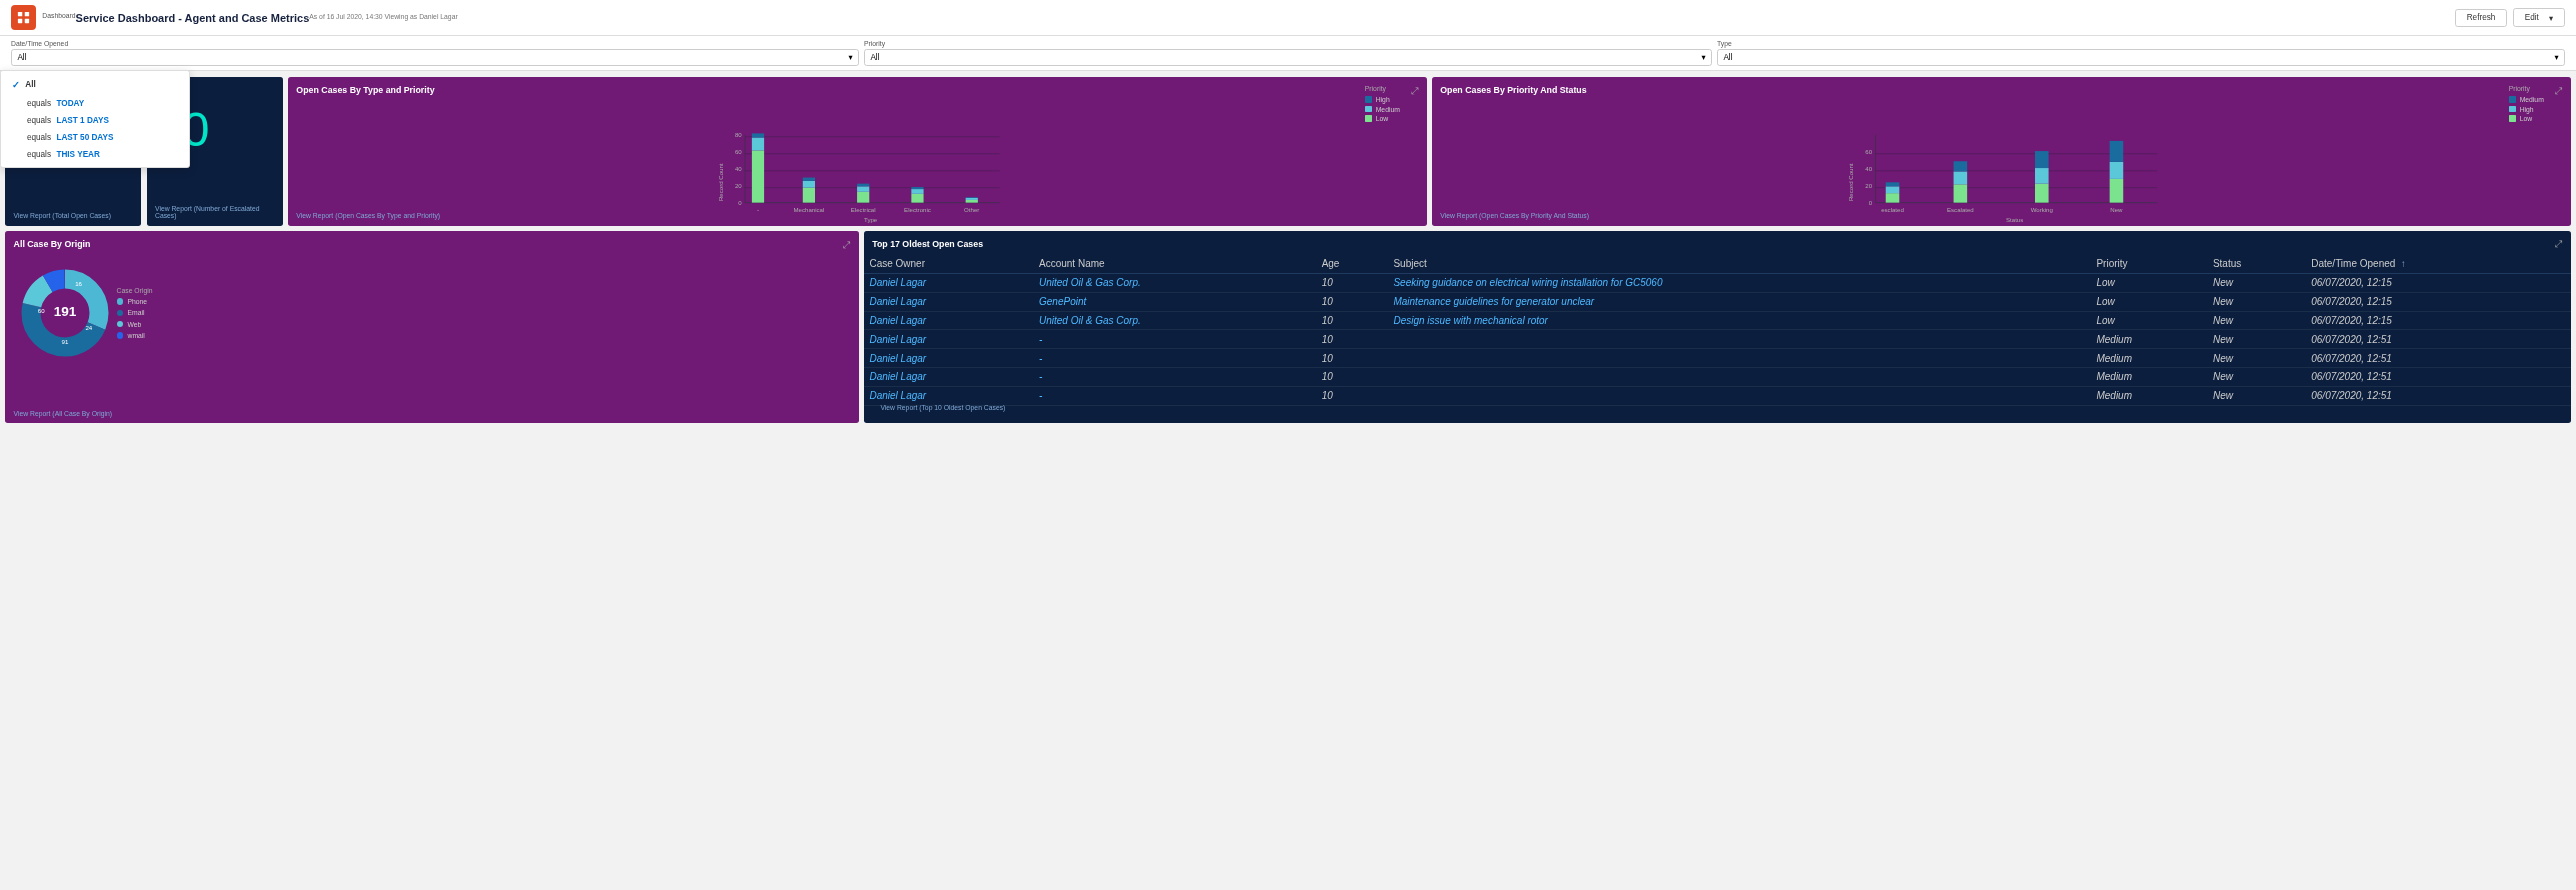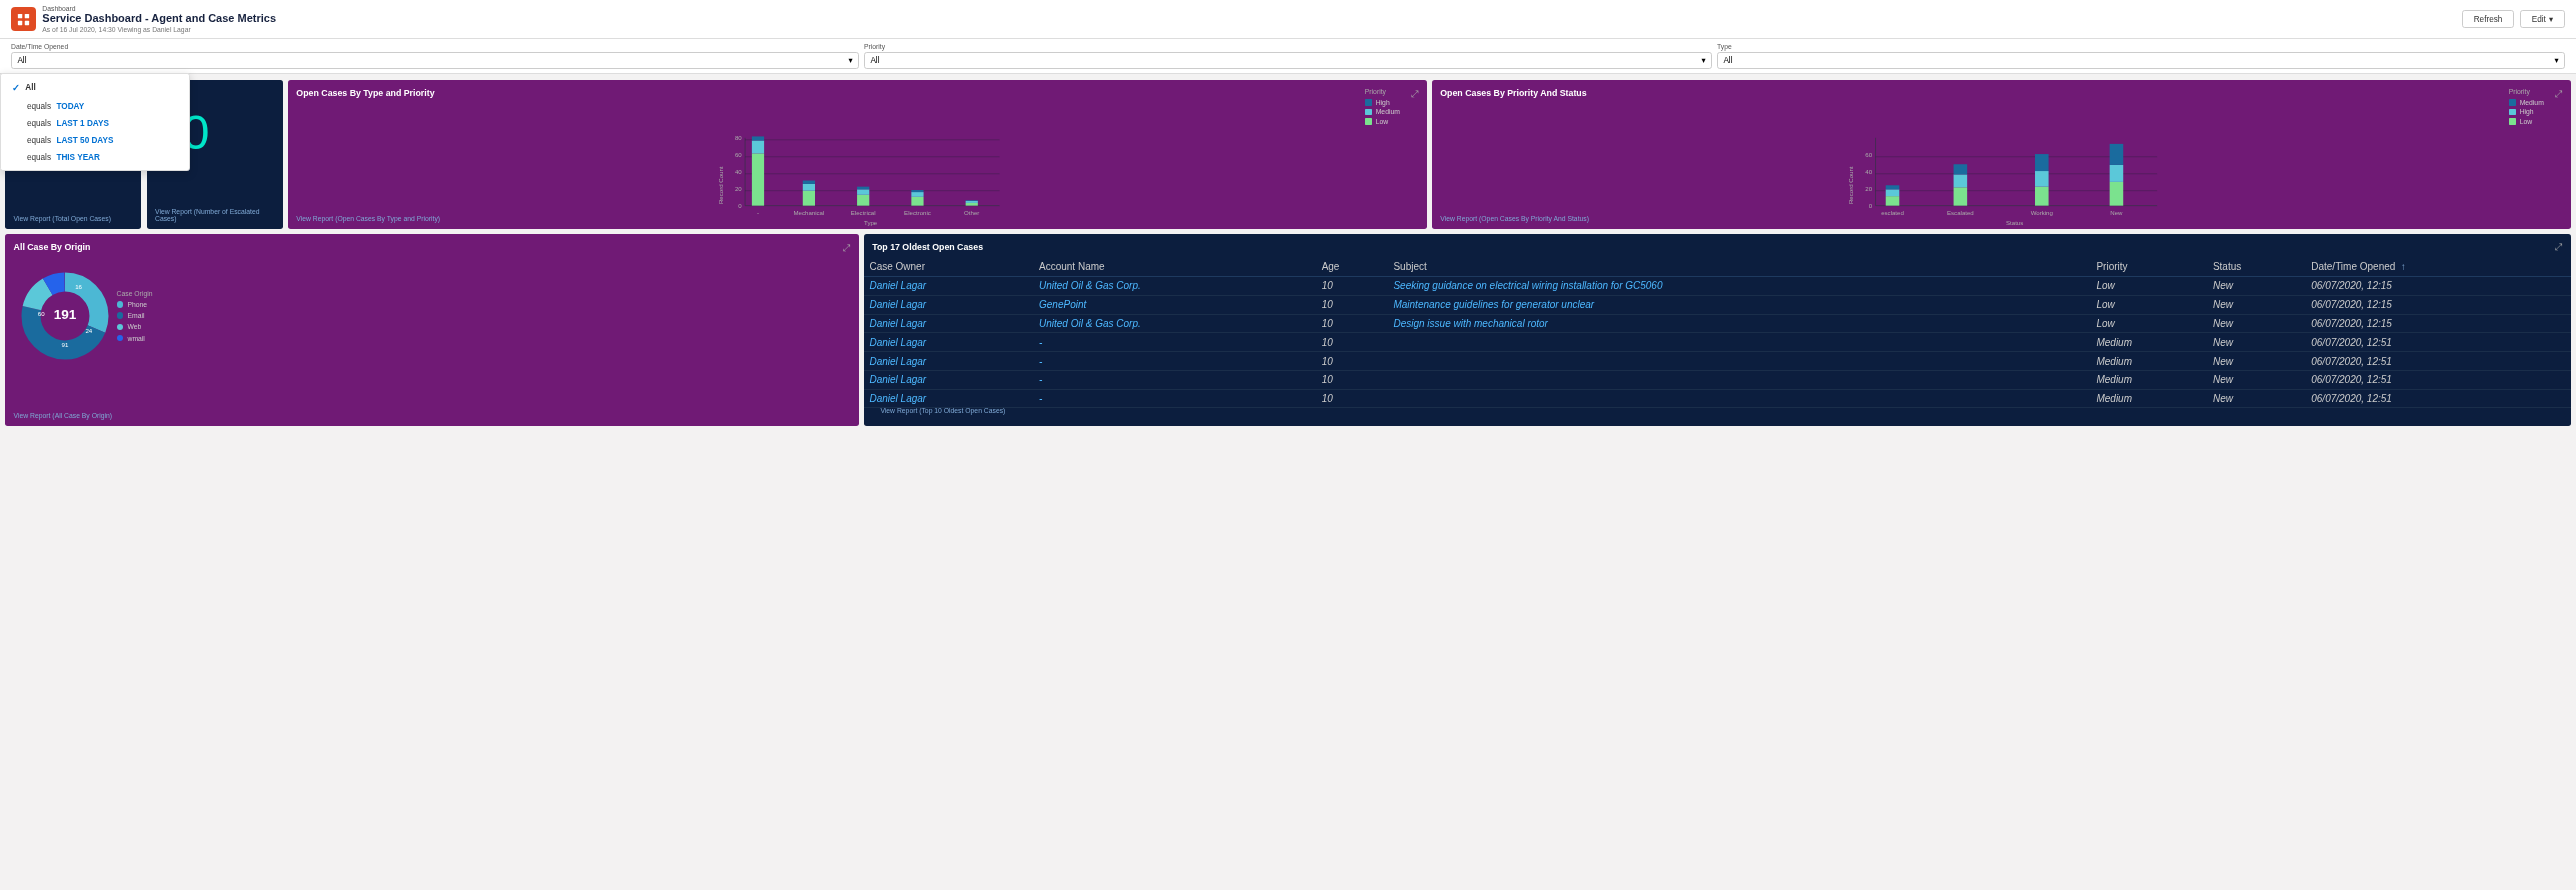--- a/index.html
+++ b/index.html
@@ -3,27 +3,27 @@
   <meta charset="utf-8">
   <style>
     * { box-sizing: border-box; margin: 0; padding: 0; }
     body { font-family: 'Segoe UI', Arial, sans-serif; background: #f3f2f2; font-size: 8.2px; }
 
     
     .header { background: #fff; padding: 5.4px 11px; display: flex; align-items: center; justify-content: space-between; border-bottom: 0.7px solid #ddd; }
     .header-left { display: flex; align-items: center; gap: 6.8px; }
     .app-icon { width: 24.5px; height: 24.5px; background: #e04b23; border-radius: 4.1px; display: flex; align-items: center; justify-content: center; }
     .app-icon svg { width: 15px; height: 15px; fill: white; }
-    .header-title-block { display: flex; flex-direction: column; }
+    .header-title-block { display: flex; flex-direction: row; }
     .header-breadcrumb { font-size: 6.8px; color: #555; }
     .header-title { font-size: 11px; font-weight: 600; color: #16213e; }
     .header-subtitle { font-size: 6.8px; color: #777; margin-top: 1.4px; }
     .header-right { display: flex; gap: 5.4px; align-items: center; justify-content: center; }
     .btn { padding: 3.4px 11px; border: 0.7px solid #ccc; border-radius: 2.7px; background: #fff; cursor: pointer; font-size: 8.2px; color: #333; }
-    .btn-dropdown { display: flex; align-items: center; gap: 3px; }
+    .btn-dropdown { display: flex; align-items: center; gap: 10px; }
 
     
     .filters { background: #fff; padding: 4.1px 11px; display: flex; gap: 5px; border-bottom: 0.7px solid #ddd; position: relative; }
     .filter-group { display: flex; flex-direction: column; flex: 1; }
     .filter-label { font-size: 6.8px; color: #555; margin-bottom: 1.4px; }
     .filter-select { border: 0.7px solid #ccc; border-radius: 2.7px; padding: 2.7px 5.4px; font-size: 8.2px; background: #fff; cursor: pointer; display: flex; align-items: center; justify-content: space-between; }
 
     
     .dropdown-overlay { position: absolute; top: 100%; left: 0; width: 190px; background: #fff; border: 0.7px solid #ddd; border-radius: 2.7px; box-shadow: 0 2.7px 8.2px rgba(0,0,0,0.15); z-index: 100; padding: 4.1px 0; }
     .dropdown-item { padding: 4.1px 11px; cursor: pointer; display: flex; align-items: center; gap: 5.4px; font-size: 8.2px; color: #333; }

